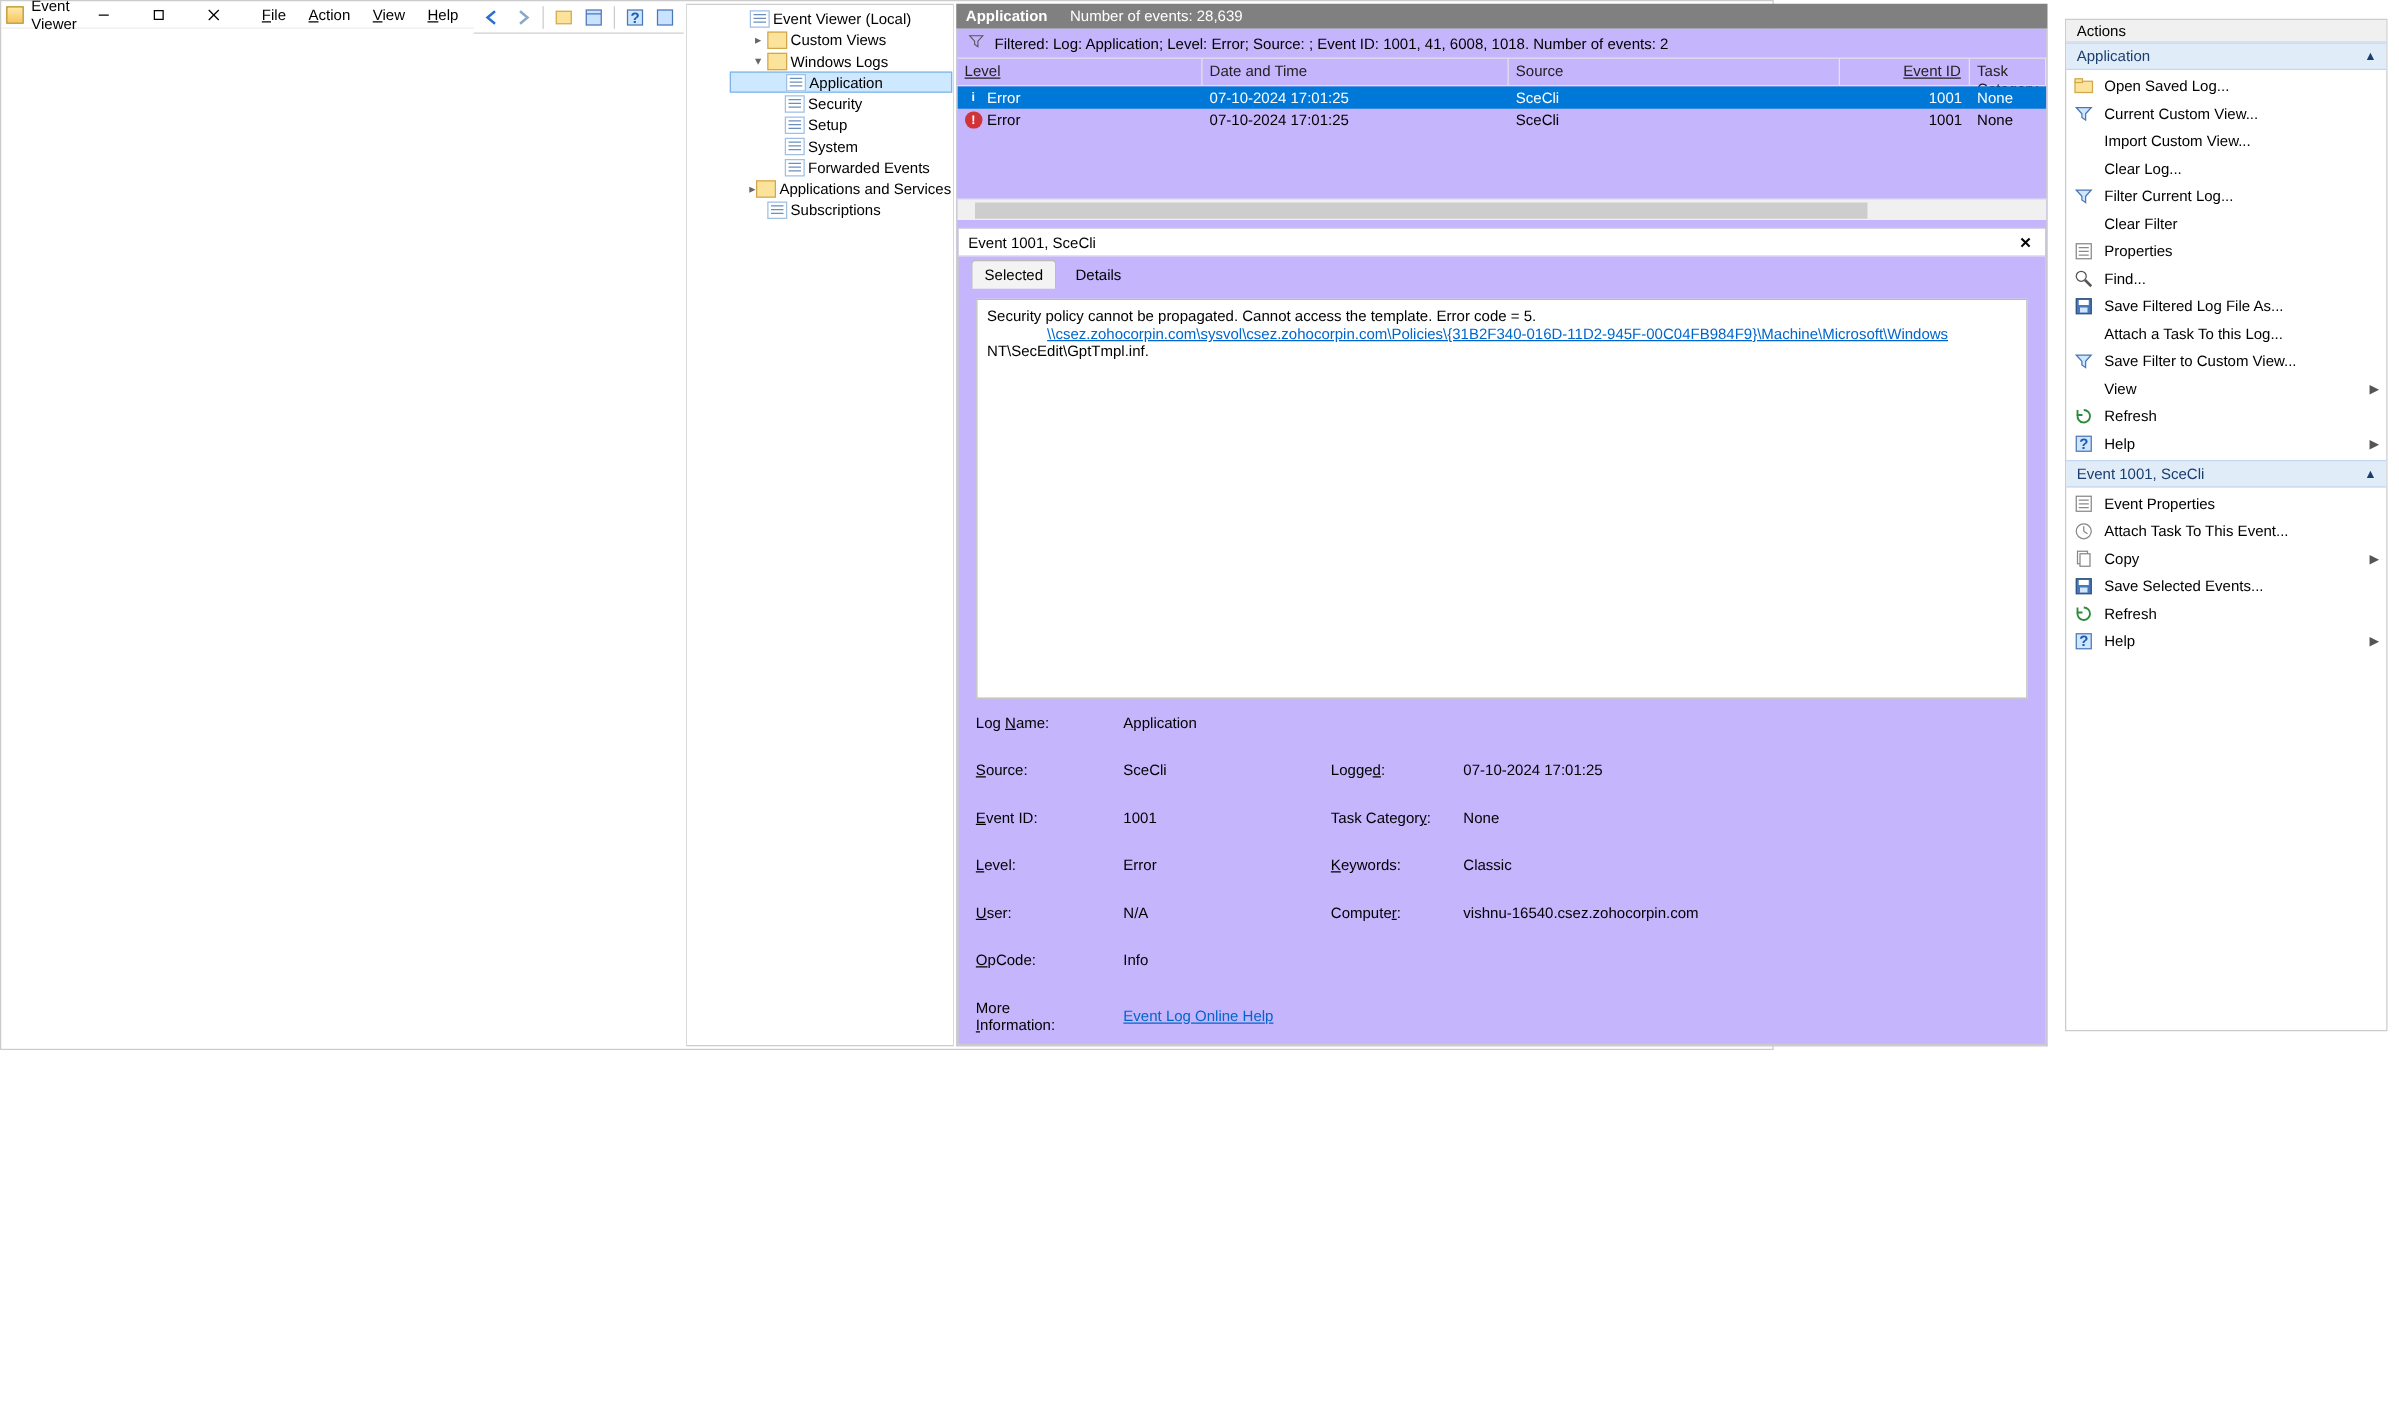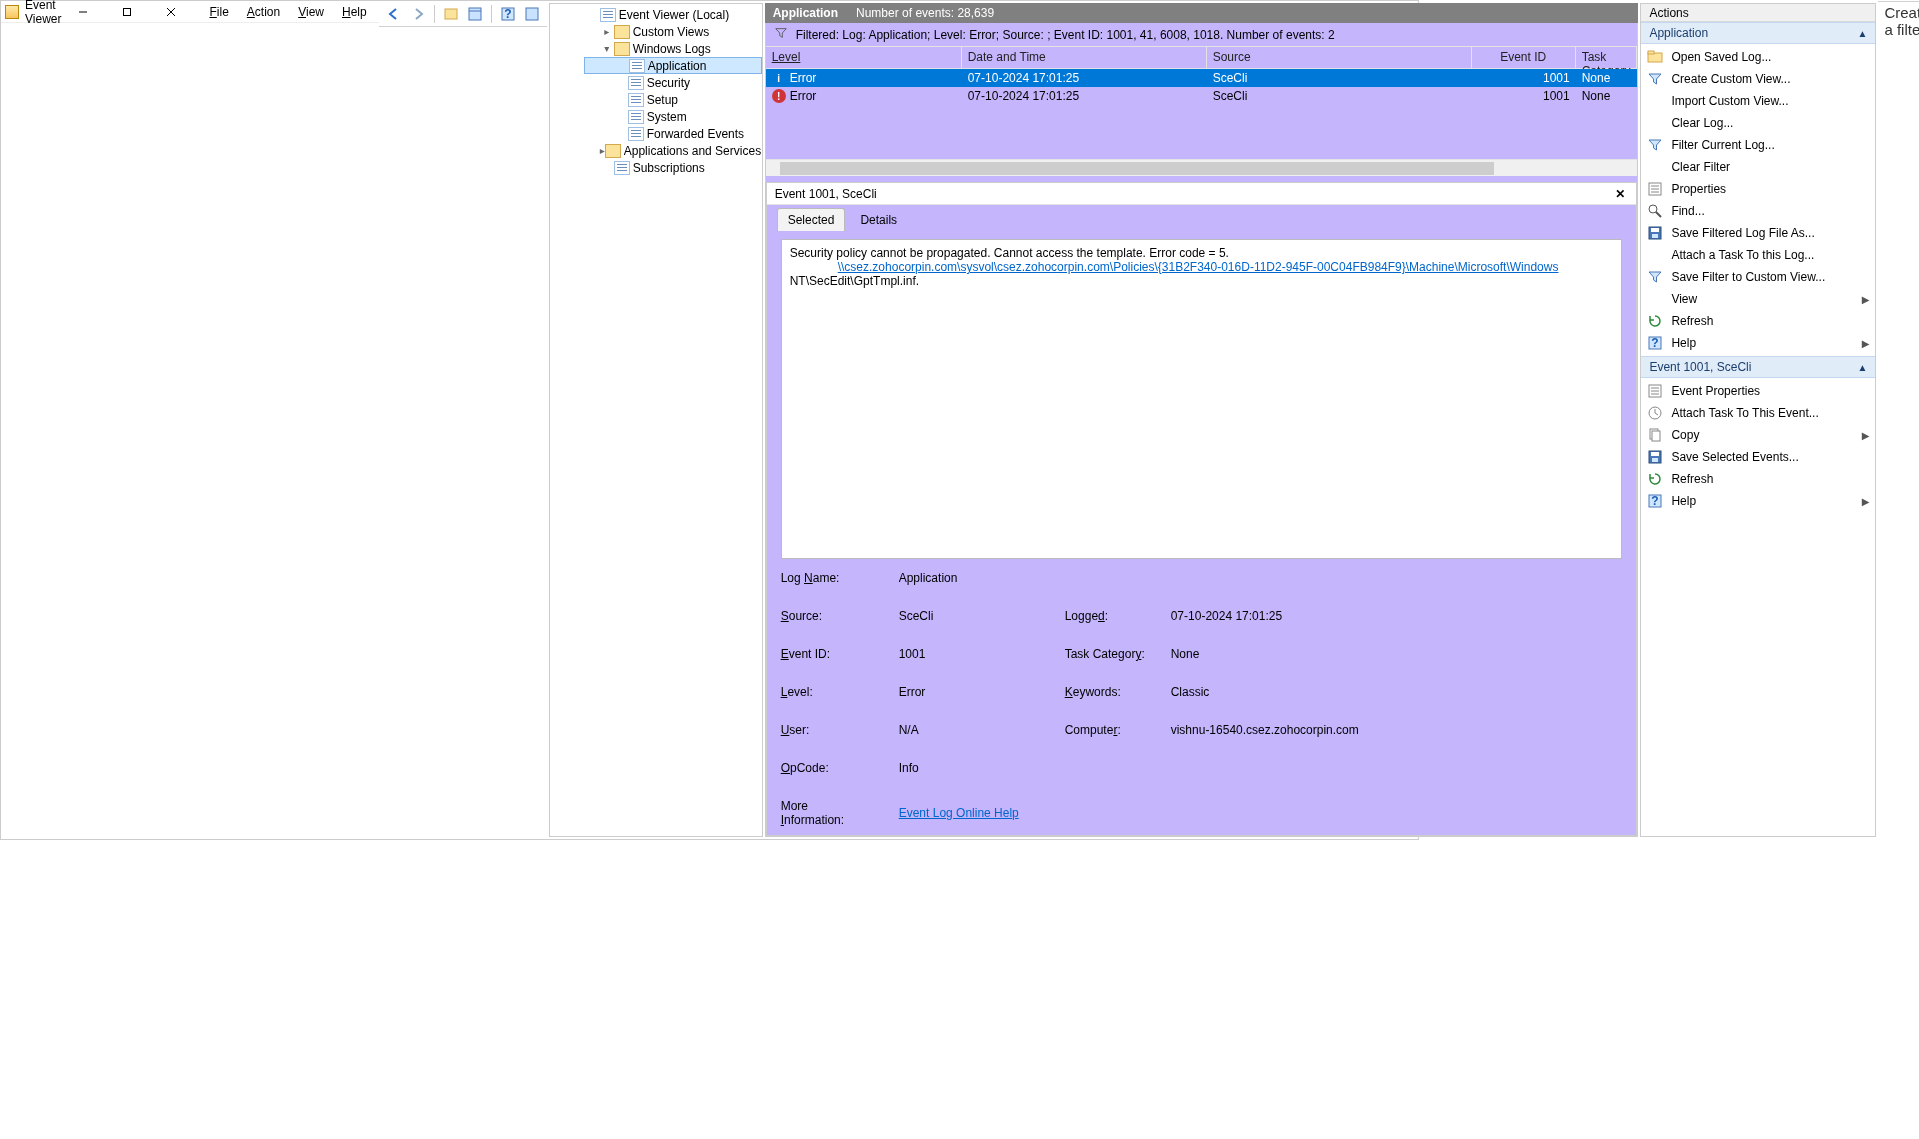--- a/index.html
+++ b/index.html
@@ -28,21 +28,21 @@
 .log-icon { background:#fff; border:1px solid #9fbfe3; position:relative;}
 .log-icon::after { content:''; position:absolute; left:2px; right:2px; top:2px; height:1px; background:#6a8fbd; box-shadow:0 3px #6a8fbd,0 6px #6a8fbd;}
 .center-pane { flex:1; display:flex; flex-direction:column; margin:2px 0; min-width:0;}
 .center-header { height:20px; background:#808080; color:#fff; display:flex; align-items:center; padding:0 8px; gap:18px;}
 .center-header .title { font-weight:600;}
 .center-body { flex:1; border:1px solid #ccc; border-top:none; display:flex; flex-direction:column; background:#c4b5fd; min-height:0;}
 .filter-bar { height:24px; display:flex; align-items:center; padding:0 8px; gap:8px; border-bottom:1px solid #e3e3e3;}
 .funnel-icon svg { width:14px; height:14px; }
 .grid-header { height:22px; display:flex; border-bottom:1px solid #e3e3e3; }
 .gh { border-right:1px solid #e3e3e3; padding:3px 6px; color:#222;}
-.gh-level{width:196px;text-decoration:underline;} .gh-date{width:245px;} .gh-source{width:265px;} .gh-id{width:104px; text-align:center;} .gh-cat{flex:1;}
+.gh-level{width:196px;text-decoration:underline;} .gh-date{width:245px;} .gh-source{width:265px;} .gh-id{width:104px; text-align:right;text-decoration:underline;} .gh-cat{flex:1;}
 .grid-body { height:90px; overflow-y:auto; }
 .grid-row { height:18px; display:flex; align-items:center; }
 .grid-row.selected { background:#0078d7; color:#fff;}
 .gc { padding:0 6px; overflow:hidden; text-overflow:ellipsis; white-space:nowrap;}
 .gc-level{width:196px;display:flex;align-items:center;gap:4px;} .gc-date{width:245px;} .gc-source{width:265px;} .gc-id{width:104px;text-align:right;} .gc-cat{flex:1;}
 .lvl-ico{width:14px;height:14px;border-radius:50%;display:flex;align-items:center;justify-content:center;color:#fff;font-weight:700;font-size:10px;}
 .lvl-error{background:#d13438;}
 .lvl-info{background:#0078d7;}
 .scroll-strip{height:17px;background:#f0f0f0;border-top:1px solid #e3e3e3;position:relative;}
 .scroll-thumb{position:absolute;left:14px;top:2px;height:13px;width:82%;background:#cdcdcd;}
@@ -52,21 +52,21 @@
 .detail-tabs { height:26px; display:flex; align-items:flex-end; padding:0 10px; gap:4px;}
 .tab { padding:4px 10px; border:1px solid transparent; border-bottom:none; cursor:default;}
 .tab.active { border-color:#bbb; background:#f3f3f3; border-radius:3px 3px 0 0;}
 .detail-content { flex:1; padding:8px 14px; display:flex; flex-direction:column; min-height:0;}
 .msg-box { flex:1; border:1px solid #bbb; background:#fff; padding:6px 8px; overflow:auto; min-height:220px;}
 .msg-box a { color:#0066cc; text-decoration:underline;}
 .props { margin-top:12px; display:grid; grid-template-columns: 94px 142px 82px 1fr; row-gap:4px; column-gap:8px; align-items:center;gap:24px;}
 .props .lbl { color:#000;}
 .props .lbl u{text-decoration:underline;}
 .props a{color:#0066cc;text-decoration:underline;}
-.actions-pane { width:236px; border:1px solid #ccc; margin:2px; display:flex; flex-direction:column; background:#fff;}
+.actions-pane { width:258px; border:1px solid #ccc; margin:14px; display:flex; flex-direction:column; background:#fff;}
 .actions-title { height:18px; background:#f0f0f0; padding:2px 8px; font-weight:400; border-bottom:1px solid #d9d9d9;}
 .actions-section-hdr { height:22px; background:#e1ecf9; display:flex; align-items:center; justify-content:space-between; padding:0 8px; border-top:1px solid #c5d7ee; border-bottom:1px solid #c5d7ee; color:#1a3e6e;}
 .actions-section-hdr .chev{font-size:10px;}
 .action-list { padding:2px 0;}
 .action-item { height:22px; display:flex; align-items:center; padding:0 6px; gap:8px; cursor:default;}
 .action-item .sub{margin-left:auto;color:#555;font-size:10px;}
 .ai-icon{width:16px;height:16px;display:flex;align-items:center;justify-content:center;}
 .statusbar { height:20px; border-top:1px solid #d0d0d0; padding:2px 6px; font-size:15px; color:#333;}
 </style>
 </head>
@@ -307,21 +307,21 @@
               </svg>
             </span>
             <span>Open Saved Log...</span>
           </div>
           <div class="action-item">
             <span class="ai-icon">
               <svg width="16" height="16" viewBox="0 0 16 16">
                 <path d="M2 3h12l-4.5 5v5l-3-2V8z" fill="#cfe6ff" stroke="#4a77b8"></path>
               </svg>
             </span>
-            <span>Create Custom View...</span>
+            <span>Current Custom View...</span>
           </div>
           <div class="action-item">
             <span class="ai-icon"></span>
             <span>Import Custom View...</span>
           </div>
           <div class="action-item">
             <span class="ai-icon"></span>
             <span>Clear Log...</span>
           </div>
           <div class="action-item">

